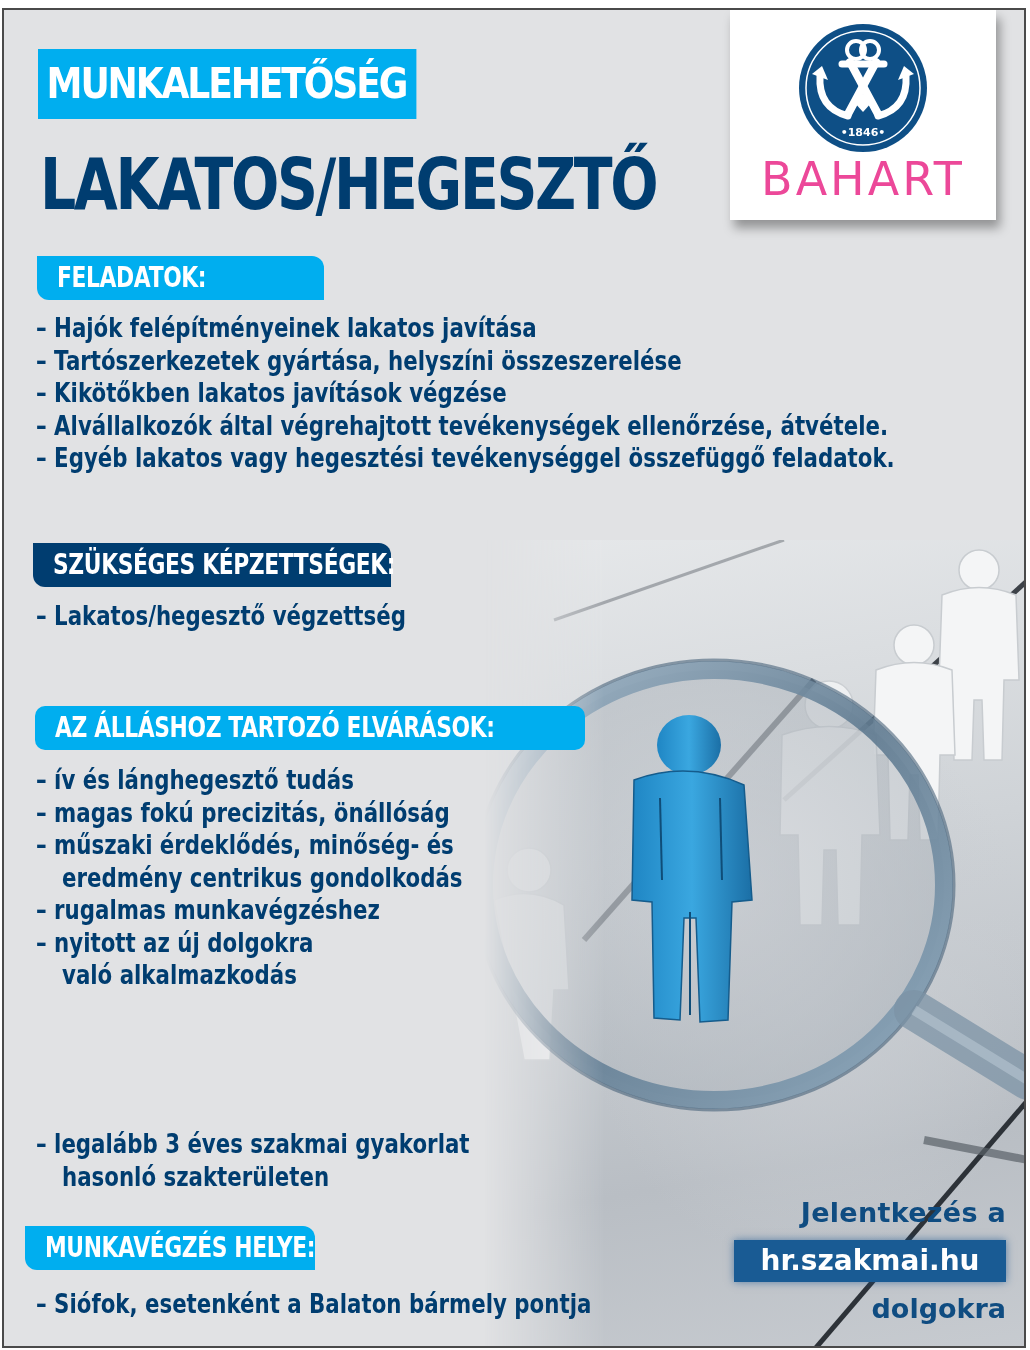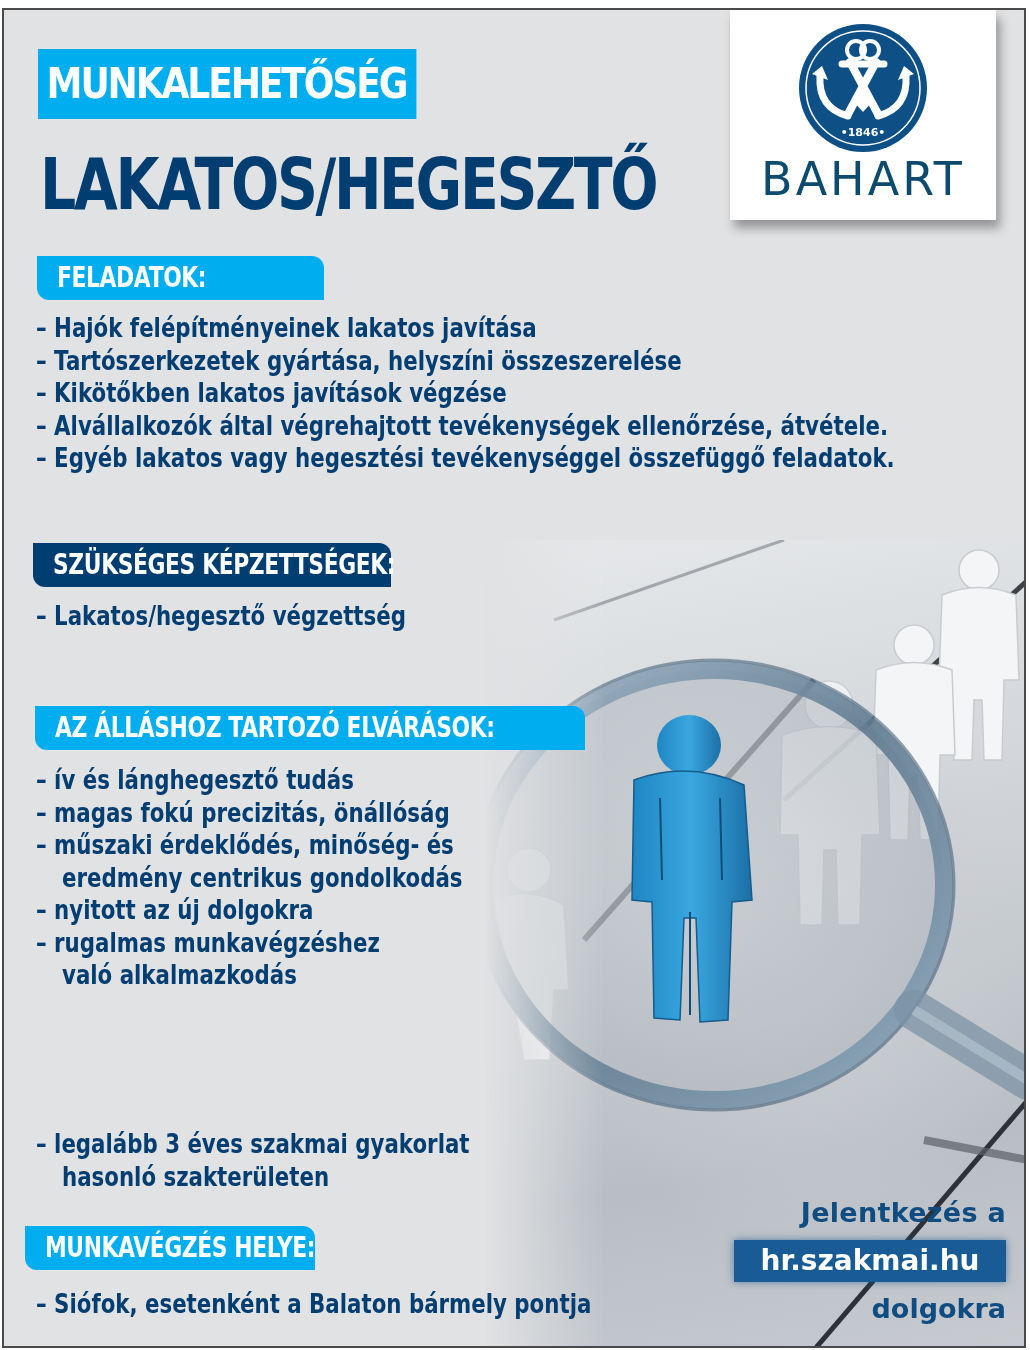--- a/index.html
+++ b/index.html
@@ -40,21 +40,21 @@
   }
 
   .logo-box {
     position: absolute; left: 726px; top: 0px; width: 266px; height: 210px;
     background: #ffffff;
     box-shadow: 4px 8px 10px rgba(0,0,0,0.35);
   }
   .logo-box svg { position: absolute; left: 62px; top: 12px; }
   .logo-word {
     position: absolute; left: 0; right: 0; top: 144px; text-align: center;
-    color: #0c4a6e; font-family: "DejaVu Sans", sans-serif; font-size: 46px;
+    color: #ec4899; font-family: "DejaVu Sans", sans-serif; font-size: 46px;
     letter-spacing: 3px; line-height: 50px;
   }
 
   
   .sec {
     position: absolute; height: 44px; color: #ffffff;
     font-family: "DejaVu Sans", sans-serif; font-weight: bold; font-size: 28px;
     line-height: 44px; white-space: nowrap; padding-left: 20px;
     border-radius: 0 12px 0 12px;
   }
@@ -183,30 +183,30 @@
     <span class="row"><span class="txt">– Egyéb lakatos vagy hegesztési tevékenységgel összefüggő feladatok.</span></span>
   </div>
 
   <div class="sec dark" style="left:29px; top:533px; width:358px;">
     <span class="t">SZÜKSÉGES KÉPZETTSÉGEK:</span>
   </div>
   <div class="list" style="top:590px;text-align:center;">
     <span class="row"><span class="txt">– Lakatos/hegesztő végzettség</span></span>
   </div>
 
-  <div class="sec light" style="left:31px; top:696px; width:550px;">
+  <div class="sec light" style="left:31px; top:696px; width:550px;border-radius:10px;">
     <span class="t">AZ ÁLLÁSHOZ TARTOZÓ ELVÁRÁSOK:</span>
   </div>
   <div class="list" style="top:754px;">
     <span class="row"><span class="txt">– ív és lánghegesztő tudás</span></span>
     <span class="row"><span class="txt">– magas fokú precizitás, önállóság</span></span>
     <span class="row"><span class="txt">– műszaki érdeklődés, minőség- és</span></span>
     <span class="row cont"><span class="txt">eredmény centrikus gondolkodás</span></span>
+    <span class="row"><span class="txt">– rugalmas munkavégzéshez</span></span>
     <span class="row"><span class="txt">– nyitott az új dolgokra</span></span>
-    <span class="row"><span class="txt">– rugalmas munkavégzéshez</span></span>
     <span class="row cont"><span class="txt">való alkalmazkodás</span></span>
   </div>
 
   <div class="list" style="top:1118px;">
     <span class="row"><span class="txt">– legalább 3 éves szakmai gyakorlat</span></span>
     <span class="row cont"><span class="txt">hasonló szakterületen</span></span>
   </div>
 
   <div class="sec light" style="left:21px; top:1216px; width:290px;">
     <span class="t">MUNKAVÉGZÉS HELYE:</span>

